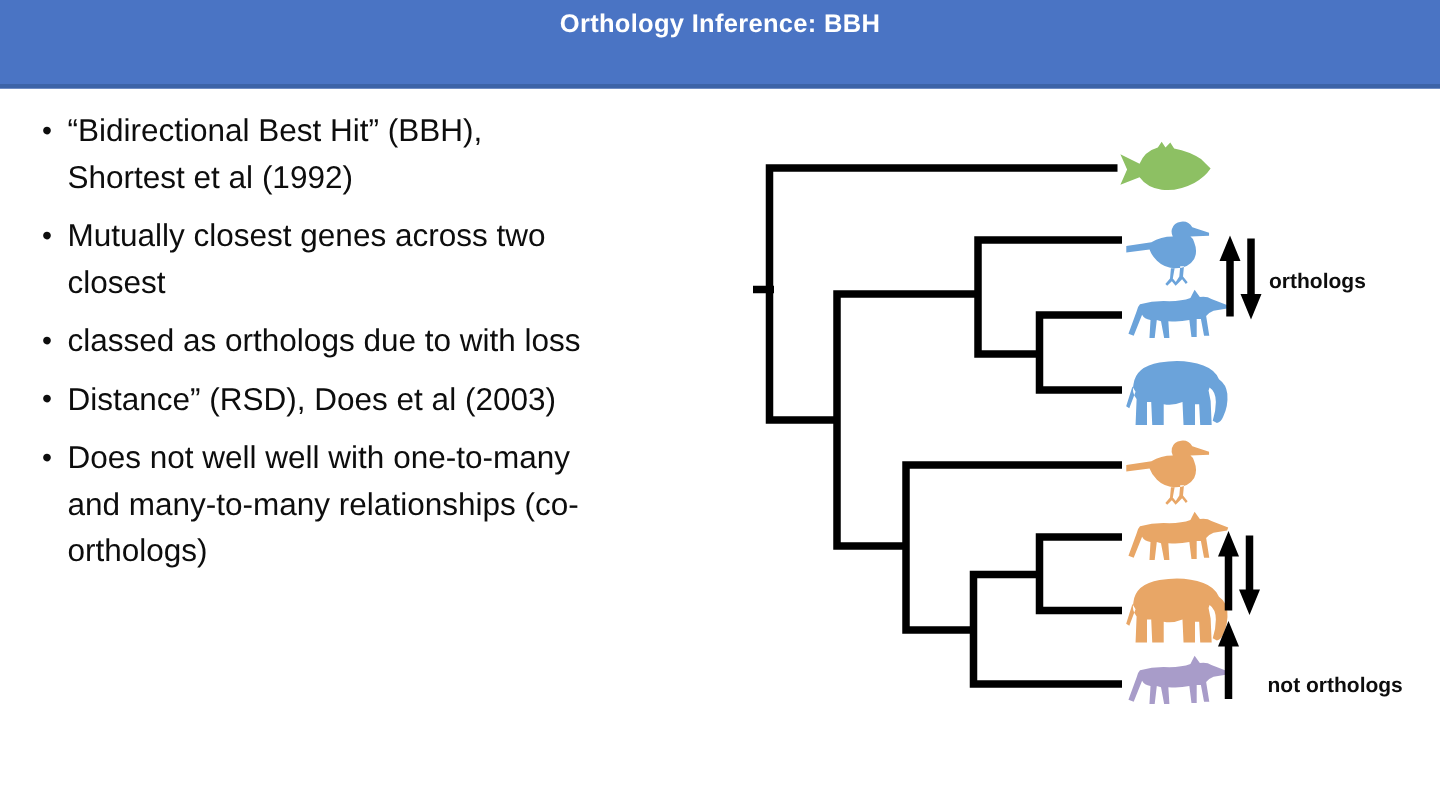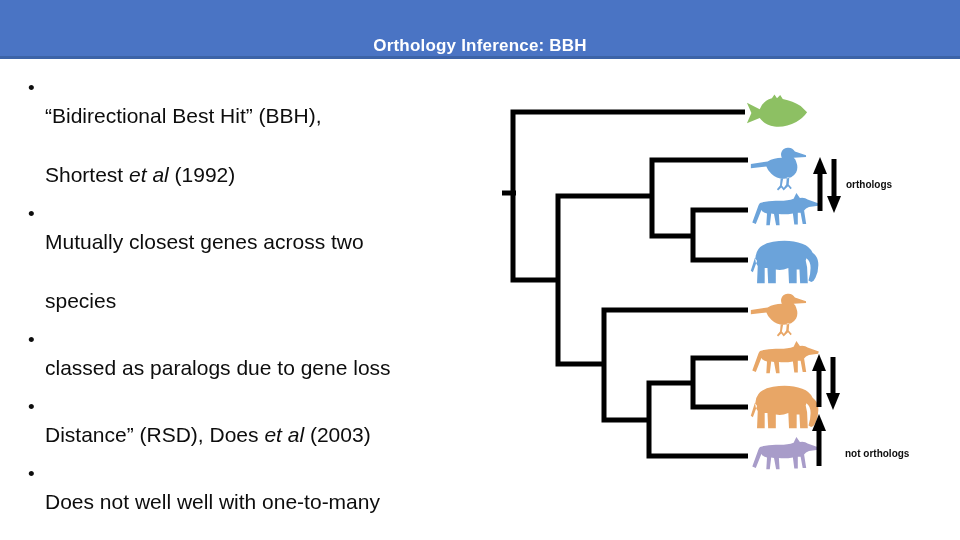--- a/index.html
+++ b/index.html
@@ -9,44 +9,44 @@
     background:#e8e8e8;
   }
   .slide {
     position:relative; width:960px; height:540px;
     background:var(--slide-bg,#ffffff); overflow:hidden;
   }
   .titlebar {
     position:absolute; left:0; top:0; width:960px; height:59px;
     background:var(--titlebar-bg,#4a74c4);
     border-bottom:3px solid var(--titlebar-edge,#3c63a7);
-    display:flex; align-items:flex-end; justify-content:center;
+    display:flex; align-items:flex-start; justify-content:center;
     box-sizing:border-box;
   }
   .titlebar h1 {
     margin:0; padding-top:6px;
     font-size:17px; font-weight:bold; letter-spacing:0.2px;
     color:var(--title-color,#ffffff);
   }
   .bullets {
     position:absolute; left:28px; top:72px; width:470px;
     color:var(--text-color,#0d0d0d);
     font-size:21px; line-height:31px;
   }
   .bullet { display:flex; margin-bottom:8px; }
   .bullet .dot { width:17px; flex:0 0 17px; font-size:19px; }
-  .bullet .line { white-space:nowrap;margin-top:28px; }
-  .bullet .it { font-style:italic; }
+  .bullet .line { white-space:nowrap; }
+  .bullet .it { }
   .treewrap { position:absolute; left:0; top:0; width:960px; height:540px; }
   svg.tree { position:absolute; left:0; top:0; }
   .branch { fill:none; stroke:var(--tree-line,#000000); stroke-width:5; }
   .ashaft { fill:none; stroke:var(--tree-line,#000000); stroke-width:5; }
   .ahead  { fill:var(--tree-line,#000000); stroke:none; }
   .side-label {
-    position:absolute; font-size:10px; font-weight:bold;
+    position:absolute; font-size:14px; font-weight:bold;
     color:var(--text-color,#0d0d0d); white-space:nowrap;
   }
   .lbl-orthologs { left:846px; top:179px; }
   .lbl-not-orthologs { left:845px; top:448px; }
 </style>
 </head>
 <body>
 
 <div class="slide">
 
@@ -59,39 +59,40 @@
         <span class="dot">•</span>
         <div>
           <div class="line"><span>“Bidirectional Best Hit” (BBH),</span></div>
           <div class="line"><span>Shortest </span><span class="it">et al</span><span> (1992)</span></div>
         </div>
       </div>
       <div class="bullet">
         <span class="dot">•</span>
         <div>
           <div class="line"><span>Mutually closest genes across two</span></div>
-          <div class="line"><span>species</span></div>
+          <div class="line"><span>closest</span></div>
         </div>
       </div>
       <div class="bullet">
         <span class="dot">•</span>
         <div>
-          <div class="line"><span>classed as paralogs due to gene loss</span></div>
+          <div class="line"><span>classed as orthologs due to with loss</span></div>
         </div>
       </div>
       <div class="bullet">
         <span class="dot">•</span>
         <div>
           <div class="line"><span>Distance” (RSD), Does </span><span class="it">et al</span><span> (2003)</span></div>
         </div>
       </div>
       <div class="bullet">
         <span class="dot">•</span>
         <div>
           <div class="line"><span>Does not well well with one-to-many</span></div>
+          <div class="line"><span>and many-to-many relationships (co-</span></div>
           <div class="line"><span>orthologs)</span></div>
         </div>
       </div>
     </div>
 
   <div class="treewrap">
     <svg class="tree" width="960" height="540" viewBox="0 0 960 540" xmlns="http://www.w3.org/2000/svg" xmlns:xlink="http://www.w3.org/1999/xlink">
       <defs>
         <symbol id="sym-fish" viewBox="0 0 100 62">
           <path d="M3 15 L23 25 Q28 12 42 8 L46 2 L50 8 L55 3 L59 9 Q75 12 87 20 L97 30 Q91 39 80 45 Q63 54 46 52 Q31 50 23 39 L3 47 L10 31 Z"></path>

